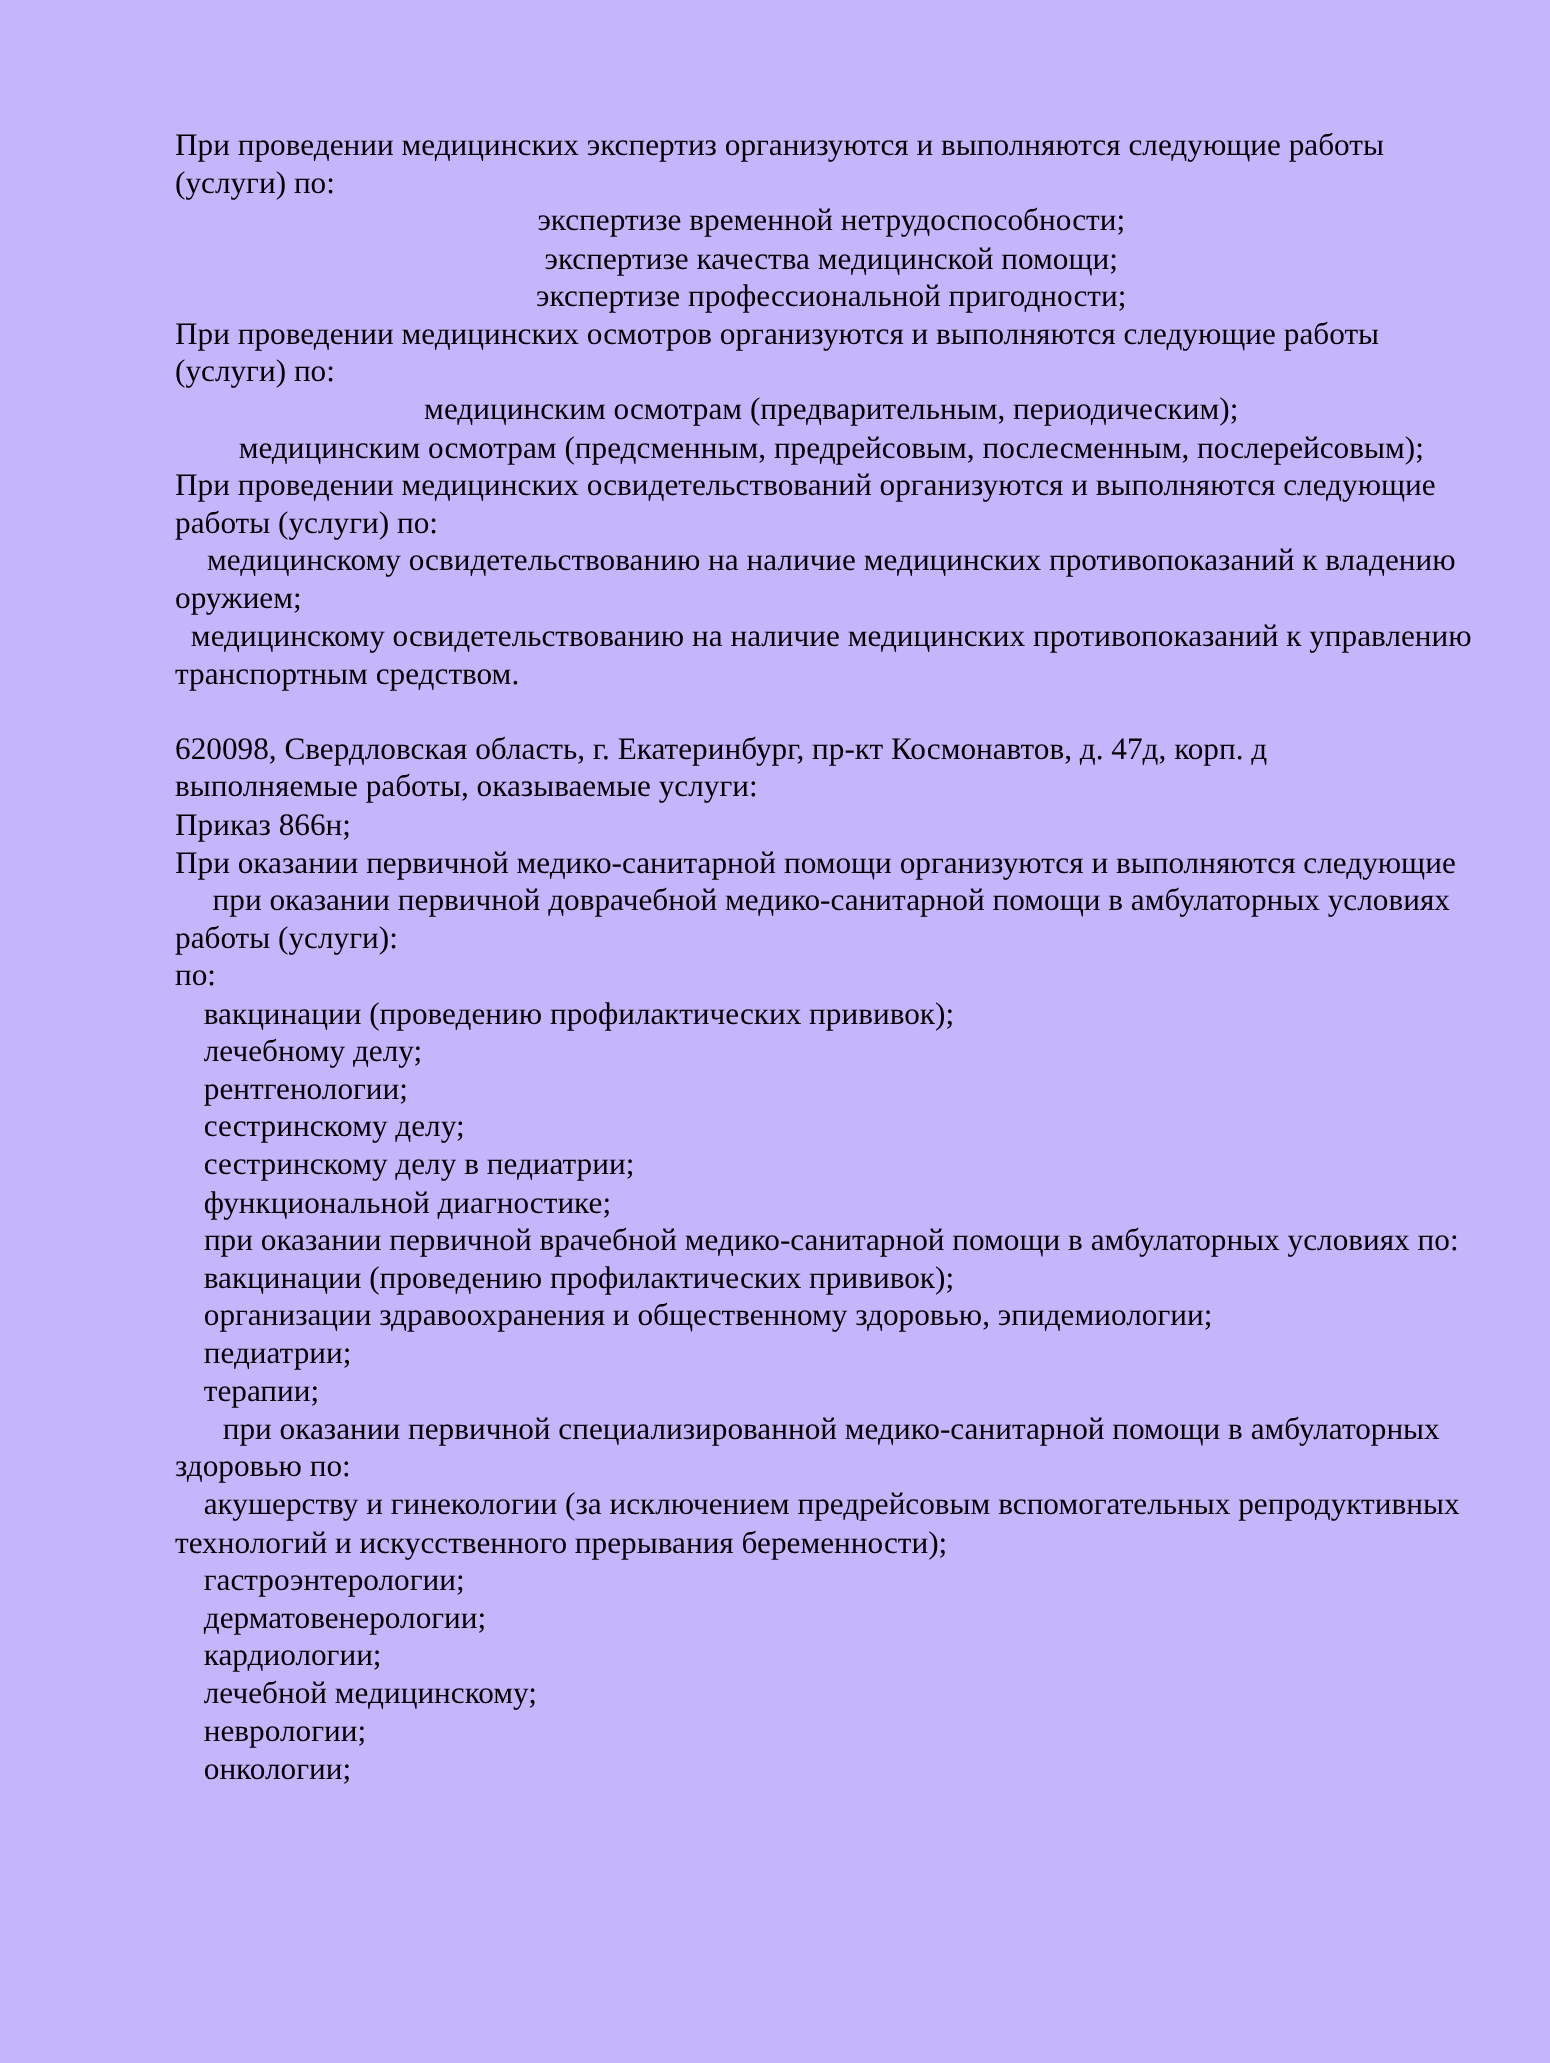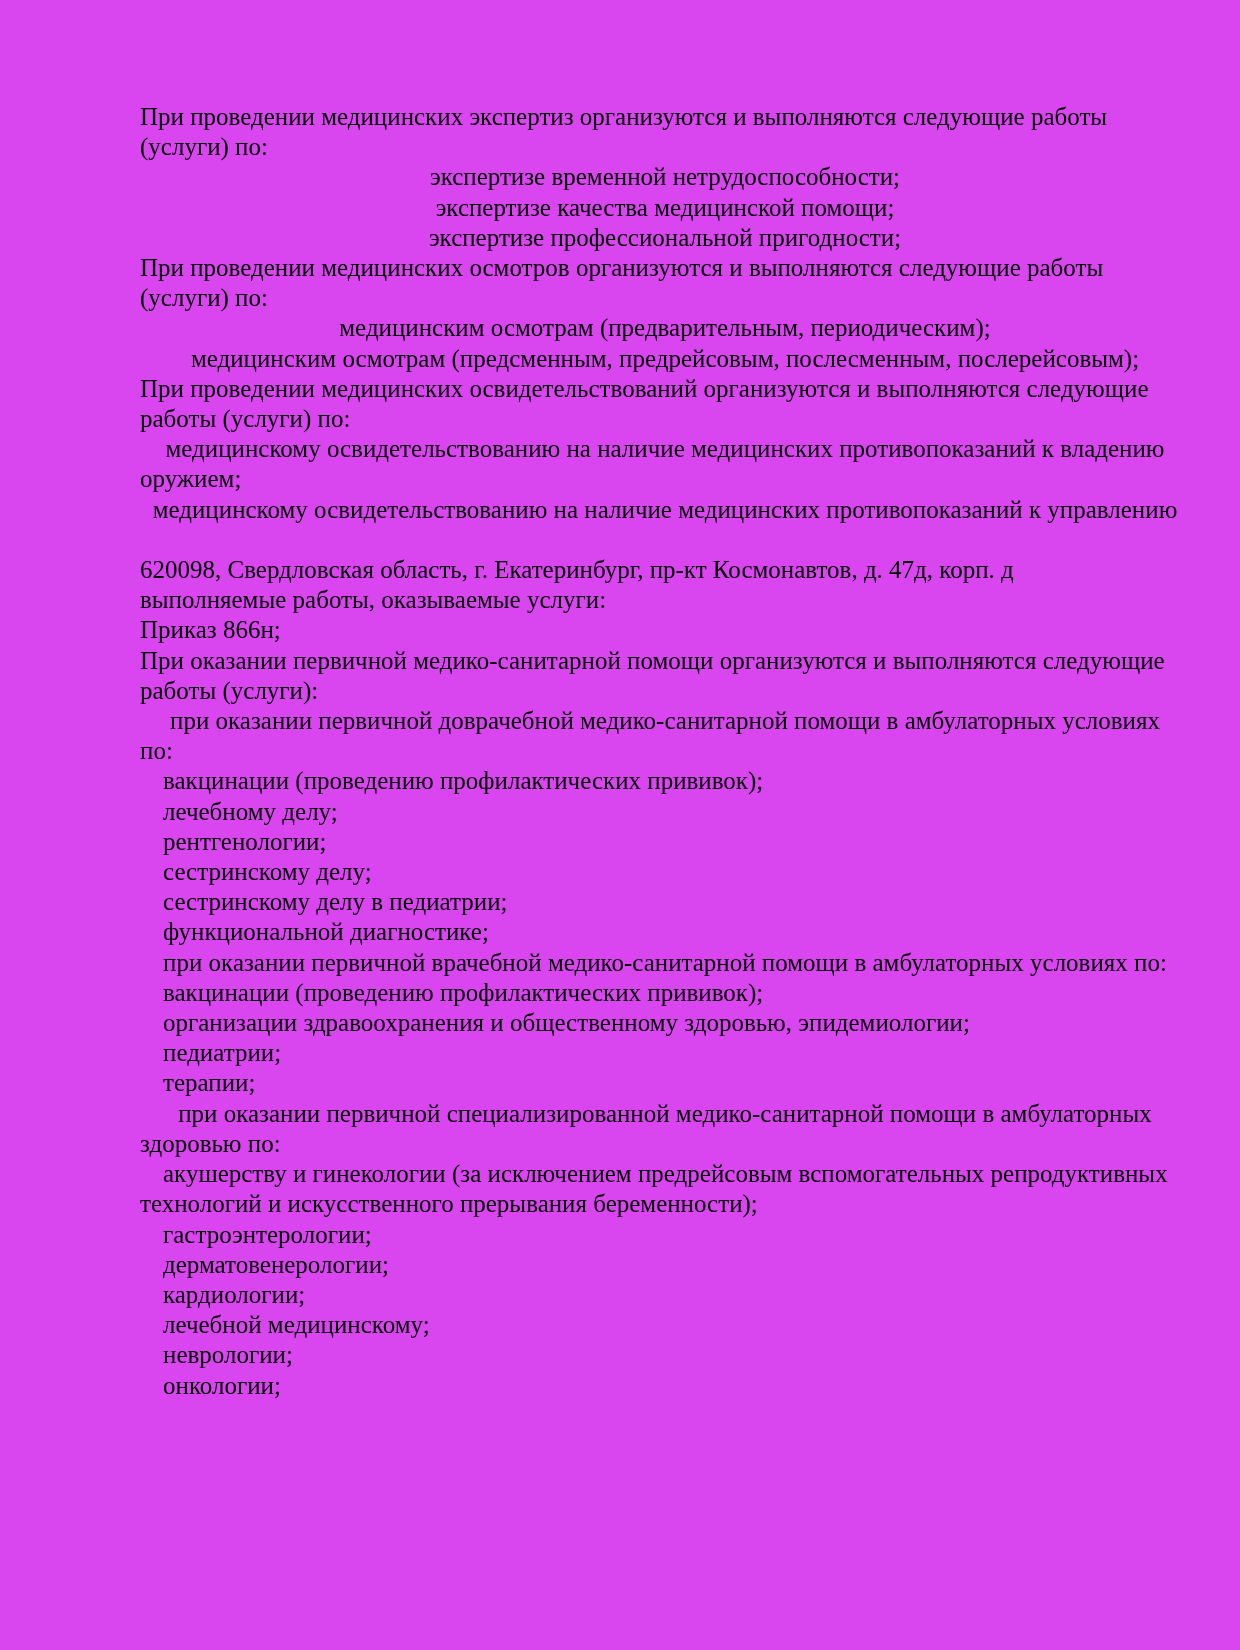--- a/index.html
+++ b/index.html
@@ -12,21 +12,21 @@
     width: 1240px;
     height: 1650px;
     position: relative;
     overflow: hidden;
   }
   .page {
     position: absolute;
     top: 0; left: 0;
     width: 1240px;
     height: 1650px;
-    background: #d946ef;
+    background: #c4b5fd;
   }
   .doc {
     position: absolute;
     top: 102px;
     left: 140px;
     right: 60px;
     font-family: "Liberation Serif", "DejaVu Serif", serif;
     font-size: 25px;
     line-height: 30.2px;
     color: #000000;
@@ -52,27 +52,28 @@
       <div class="line indent-1">экспертизе профессиональной пригодности;</div>
       <div class="line indent-0">При проведении медицинских осмотров организуются и выполняются следующие работы</div>
       <div class="line indent-0">(услуги) по:</div>
       <div class="line indent-1">медицинским осмотрам (предварительным, периодическим);</div>
       <div class="line indent-1">медицинским осмотрам (предсменным, предрейсовым, послесменным, послерейсовым);</div>
       <div class="line indent-0">При проведении медицинских освидетельствований организуются и выполняются следующие</div>
       <div class="line indent-0">работы (услуги) по:</div>
       <div class="line indent-1">медицинскому освидетельствованию на наличие медицинских противопоказаний к владению</div>
       <div class="line indent-0">оружием;</div>
       <div class="line indent-1">медицинскому освидетельствованию на наличие медицинских противопоказаний к управлению</div>
+      <div class="line indent-0">транспортным средством.</div>
       <div class="line indent-0"></div>
       <div class="line indent-0">620098, Свердловская область, г. Екатеринбург, пр-кт Космонавтов, д. 47д, корп. д</div>
       <div class="line indent-0">выполняемые работы, оказываемые услуги:</div>
       <div class="line indent-0">Приказ 866н;</div>
       <div class="line indent-0">При оказании первичной медико-санитарной помощи организуются и выполняются следующие</div>
+      <div class="line indent-1">при оказании первичной доврачебной медико-санитарной помощи в амбулаторных условиях</div>
       <div class="line indent-0">работы (услуги):</div>
-      <div class="line indent-1">при оказании первичной доврачебной медико-санитарной помощи в амбулаторных условиях</div>
       <div class="line indent-0">по:</div>
       <div class="line indent-2">вакцинации (проведению профилактических прививок);</div>
       <div class="line indent-2">лечебному делу;</div>
       <div class="line indent-2">рентгенологии;</div>
       <div class="line indent-2">сестринскому делу;</div>
       <div class="line indent-2">сестринскому делу в педиатрии;</div>
       <div class="line indent-2">функциональной диагностике;</div>
       <div class="line indent-1">при оказании первичной врачебной медико-санитарной помощи в амбулаторных условиях по:</div>
       <div class="line indent-2">вакцинации (проведению профилактических прививок);</div>
       <div class="line indent-2">организации здравоохранения и общественному здоровью, эпидемиологии;</div>

